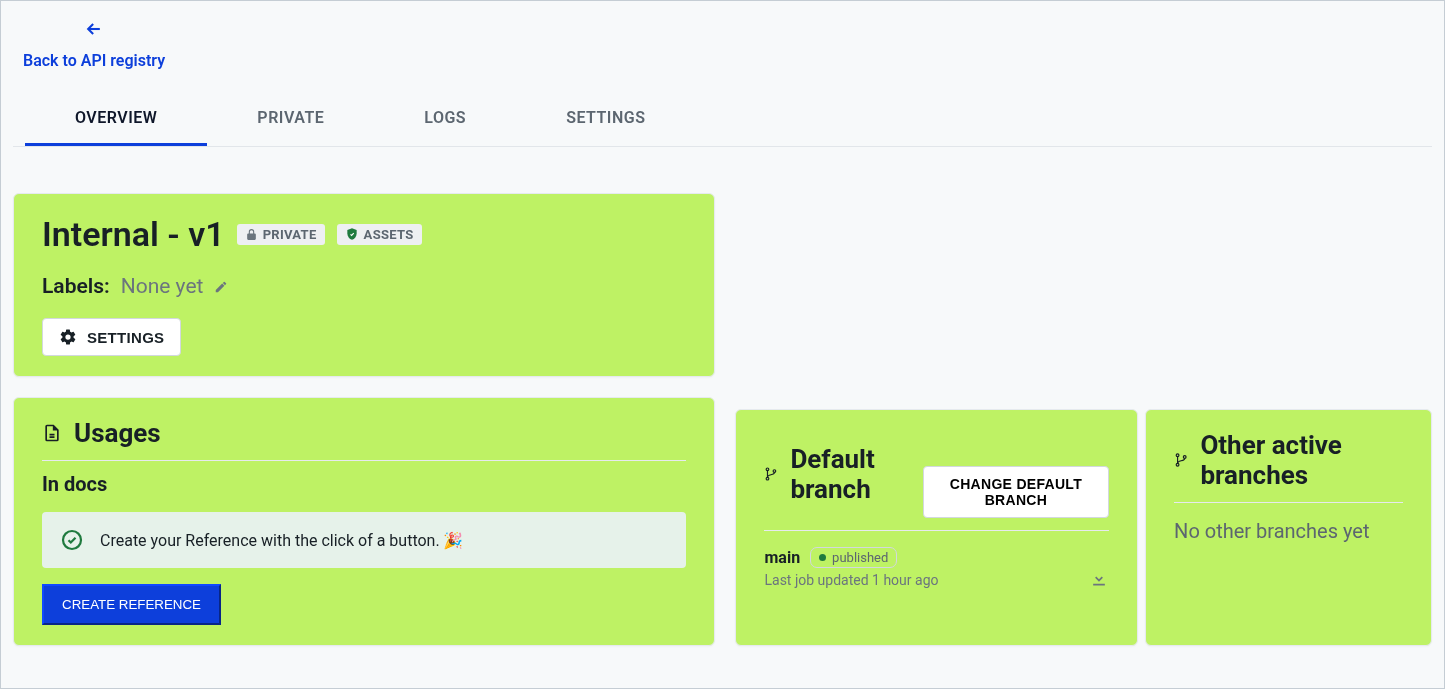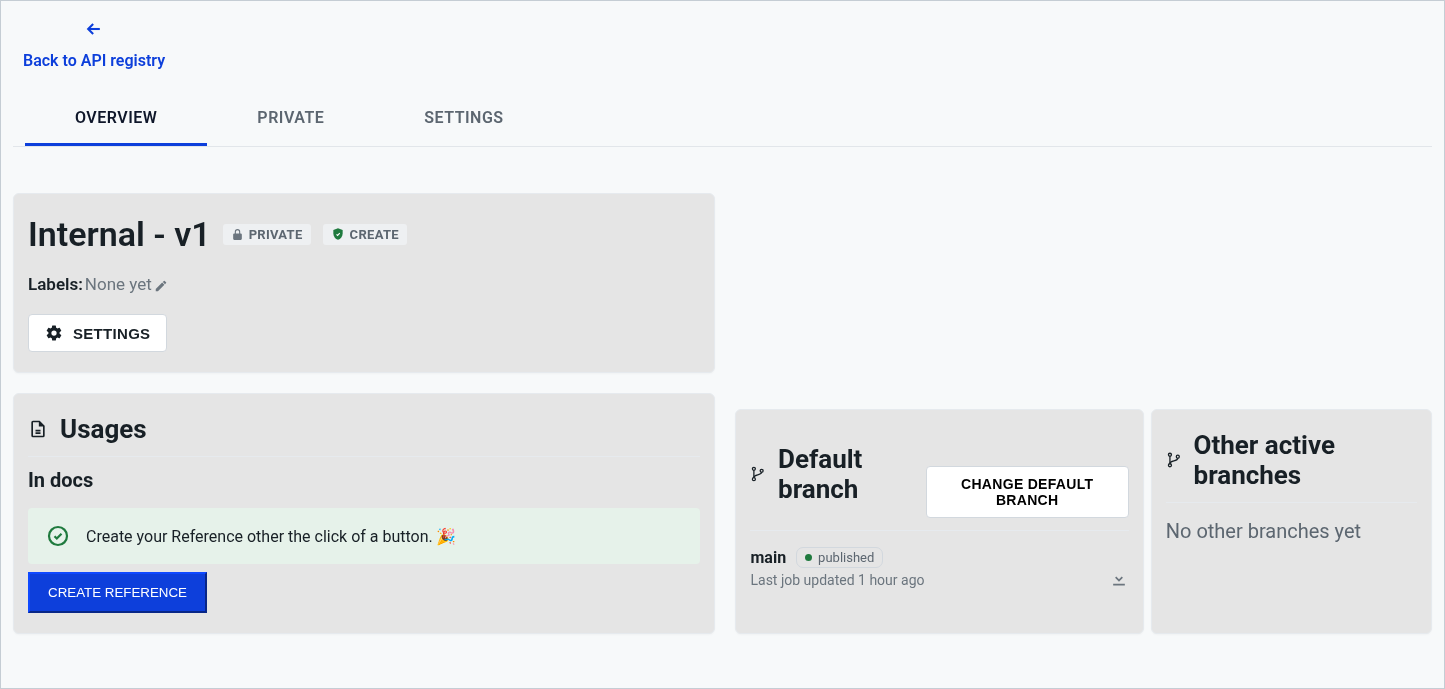--- a/index.html
+++ b/index.html
@@ -43,42 +43,42 @@
       border-bottom: 3px solid #0d3fdb;
     }
     .content-area {
       display: flex;
       gap: 20px;
       padding: 46px 12px 12px 12px;
     }
     .left-col { width: 706px; display: flex; flex-direction: column; gap: 20px; }
     .right-col { width: 700px; display: flex; flex-direction: row; gap: 7px; margin-top: 216px; }
     .card {
-      background: #e5e5e5;
+      background: #bef264;
       border: 1px solid #e6eaee;
       border-radius: 6px;
       box-shadow: 0 1px 2px rgba(0,0,0,0.03);
-      padding: 20px 14px;
+      padding: 20px 28px;
     }
     .api-title-row { display: flex; align-items: center; gap: 12px; }
     .api-title { font-size: 34px; font-weight: 600; color: #182026; }
     .badge {
       display: inline-flex;
       align-items: center;
       gap: 5px;
       font-size: 13px;
       font-weight: 700;
       letter-spacing: 0.3px;
       padding: 3px 8px;
       border-radius: 3px;
       background: #eef0f2;
       color: #5c6670;
     }
     .badge .shield { color: #1f7a3e; }
-    .labels-row { margin-top: 20px; font-size: 17px; display: flex; align-items: center; gap: 2px; }
+    .labels-row { margin-top: 20px; font-size: 21px; display: flex; align-items: center; gap: 11px; }
     .labels-label { font-weight: 600; }
     .labels-value { color: #6b757e; }
     .edit-icon { color: #6b757e; cursor: pointer; }
     .btn {
       display: inline-flex;
       align-items: center;
       gap: 10px;
       border: 1px solid #d2d8de;
       background: #fff;
       border-radius: 4px;
@@ -88,21 +88,21 @@
       color: #182026;
       padding: 9px 16px;
       cursor: pointer;
       margin-top: 20px;
     }
     .btn-primary {
       background: #0d3fdb;
       border-color: #0d3fdb;
       color: #fff;
       padding: 11px 18px;
-      margin-top: 8px;
+      margin-top: 16px;
     }
     .section-title-row { display: flex; align-items: center; justify-content: space-between; padding-bottom: 12px; border-bottom: 1px solid #e6eaee; }
     .section-title { display: flex; align-items: center; gap: 12px; font-size: 26px; font-weight: 700; }
     .subsec { font-size: 20px; font-weight: 700; margin-top: 11px; }
     .banner {
       background: #e6f2ea;
       border-radius: 4px;
       padding: 16px 18px;
       margin-top: 16px;
       display: flex;
@@ -146,40 +146,41 @@
   <svg width="20" height="20" viewBox="0 0 24 24" fill="none" stroke="#0d3fdb" stroke-width="2.5">
       <path d="M19 12H5"></path>
       <path d="M11 18l-6-6 6-6"></path>
     </svg>
   <span>Back to API registry</span>
 </div>
 
 <div class="tabs">
   <div class="tab active">OVERVIEW</div>
   <div class="tab">PRIVATE</div>
+  <div class="tab">LOGS</div>
   <div class="tab">SETTINGS</div>
 </div>
 
 <div class="content-area">
   <div class="left-col">
     <div class="card">
       <div class="api-title-row">
         <span class="api-title">Internal - v1</span>
         <span class="badge">
           <svg width="13" height="13" viewBox="0 0 24 24" fill="#6b757e">
               <path d="M18 10h-1V7a5 5 0 0 0-10 0v3H6a2 2 0 0 0-2 2v8a2 2 0 0 0 2 2h12a2 2 0 0 0 2-2v-8a2 2 0 0 0-2-2zM9 7a3 3 0 0 1 6 0v3H9V7z"></path>
             </svg>
           <span>PRIVATE</span>
         </span>
         <span class="badge">
           <svg class="shield" width="14" height="14" viewBox="0 0 24 24" fill="#1f7a3e">
               <path d="M12 2l8 3v6c0 5-3.4 9.4-8 11-4.6-1.6-8-6-8-11V5l8-3z"></path>
               <path d="M9.5 12.5l1.8 1.8 3.7-3.8" stroke="#fff" stroke-width="2" fill="none"></path>
             </svg>
-          <span>CREATE</span>
+          <span>ASSETS</span>
         </span>
       </div>
       <div class="labels-row">
         <span class="labels-label">Labels:</span>
         <span class="labels-value">None yet</span>
         <span class="edit-icon">
           <svg width="14" height="14" viewBox="0 0 24 24" fill="#6b757e">
               <path d="M3 17.25V21h3.75L17.81 9.94l-3.75-3.75L3 17.25zM20.71 7.04a1 1 0 0 0 0-1.41l-2.34-2.34a1 1 0 0 0-1.41 0l-1.83 1.83 3.75 3.75 1.83-1.83z"></path>
             </svg>
         </span>
@@ -201,21 +202,21 @@
           <span>Usages</span>
         </div>
       </div>
       <div class="subsec">In docs</div>
       <div class="banner">
         <svg class="banner-check" width="24" height="24" viewBox="0 0 24 24" fill="none" stroke="#1f7a3e" stroke-width="2.2">
             <circle cx="12" cy="12" r="9"></circle>
             <path d="M8.5 12.2l2.3 2.3 4.7-4.8"></path>
           </svg>
         <span>
-          <span>Create your Reference other the click of a button.</span>
+          <span>Create your Reference with the click of a button.</span>
           <span>🎉</span>
         </span>
       </div>
       <button class="btn-primary">
         <span>CREATE REFERENCE</span>
       </button>
     </div>
   </div>
 
   <div class="right-col">

